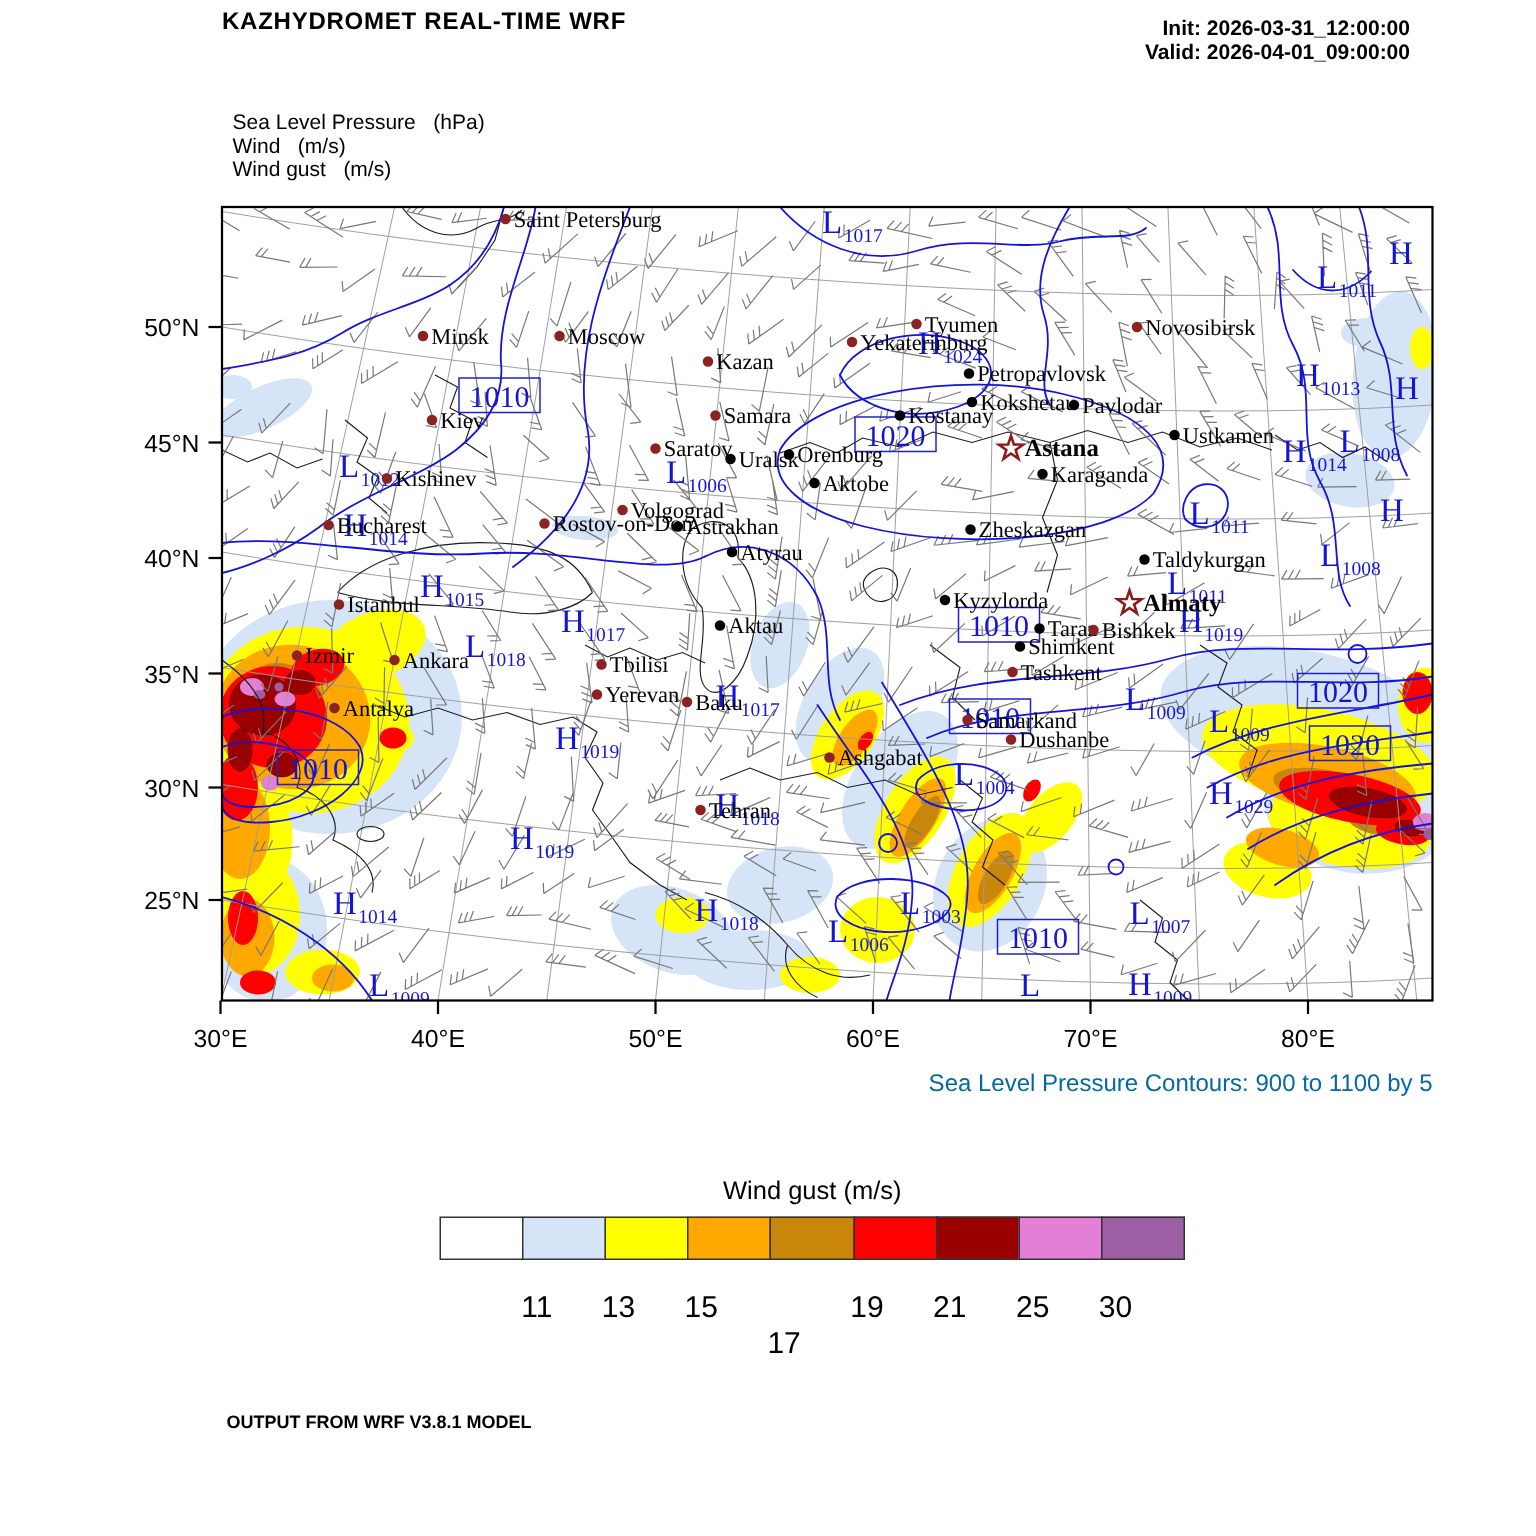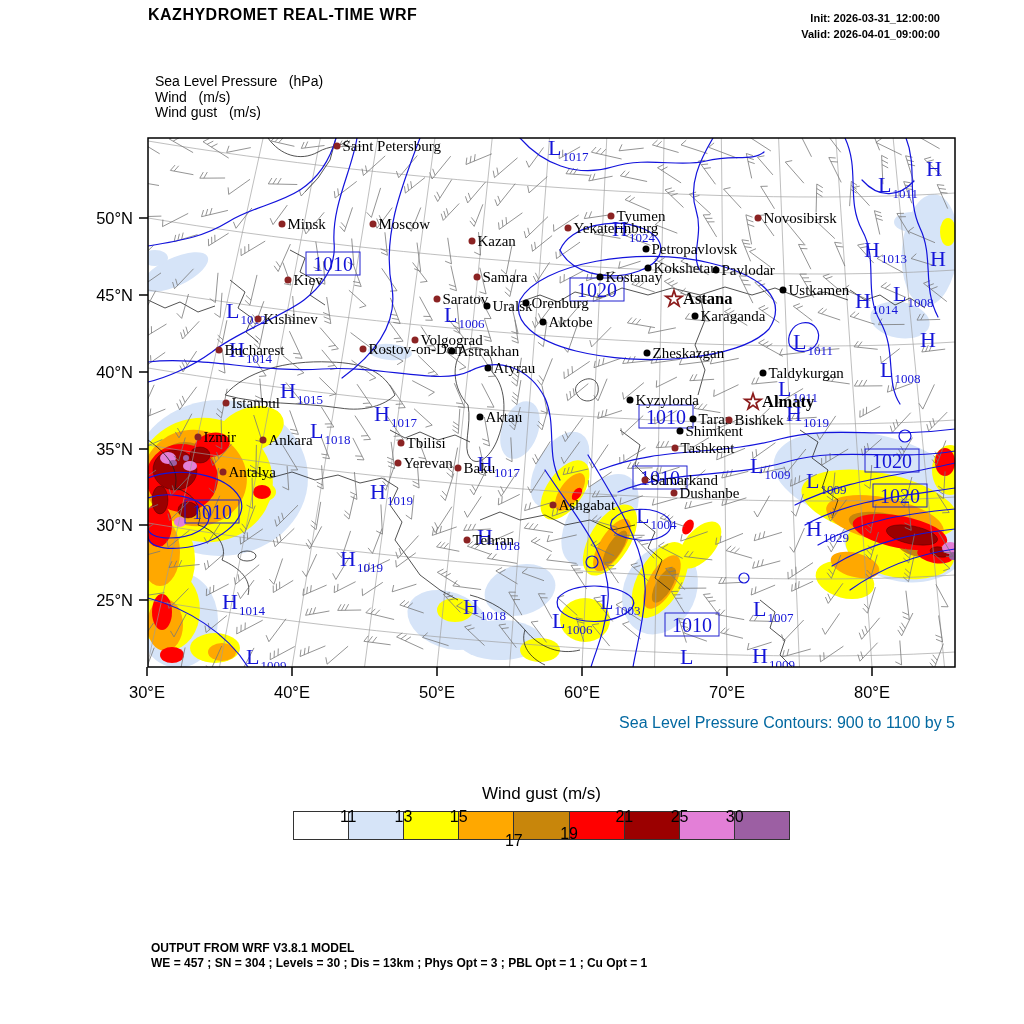--- a/index.html
+++ b/index.html
@@ -1,28 +1,28 @@
 <!DOCTYPE html>
 <html><head>
 <meta charset="utf-8">
 <style>
   html,body{margin:0;padding:0;background:#fff;}
   .canvas{position:relative;width:1024px;height:1024px;background:#fff;overflow:hidden;
           font-family:"Liberation Sans",sans-serif;color:#000;}
   .title{position:absolute;left:148px;top:6px;font-size:16px;font-weight:bold;letter-spacing:.5px;}
-  .initvalid{position:absolute;right:84px;top:10px;text-align:right;font-size:11px;font-weight:bold;line-height:16px;}
+  .initvalid{position:absolute;right:84px;top:10px;text-align:right;font-size:14px;font-weight:bold;line-height:16px;}
   .legend{position:absolute;left:155px;top:74px;font-size:14px;line-height:15.5px;white-space:pre;}
   .mapsvg{position:absolute;left:0;top:0;}
   .caption{position:absolute;right:69px;top:714px;font-size:16px;color:#0369a1;}
   .cbar-title{position:absolute;left:293px;top:784px;width:497px;text-align:center;font-size:17px;}
   .cbar{position:absolute;left:293px;top:811px;width:497px;height:29px;display:flex;}
   .cbar .cell{flex:1;border:1px solid #333;margin-left:-1px;}
   .cbar .cell:first-child{margin-left:0;}
   .cbar-ticks{position:absolute;left:0;top:0;}
-  .cbtick{position:absolute;width:40px;text-align:center;font-size:16px;top:808px;}
+  .cbtick{position:absolute;width:40px;text-align:right;font-size:20px;top:861px;}
   .footer{position:absolute;left:151px;top:941px;font-size:12px;font-weight:bold;line-height:15px;}
   .city-label{font-family:"Liberation Serif",serif;font-size:15px;fill:#000;}
   .city-label.cap{font-weight:bold;font-size:16.5px;}
   .plab{font-family:"Liberation Serif",serif;fill:#1414d8;}
   .boxlab{font-family:"Liberation Serif",serif;fill:#1414d8;}
 </style>
 </head>
 <body>
 
 <div class="canvas">
@@ -394,24 +394,23 @@
       <div class="cell" style="background: rgb(255, 0, 0);"></div>
       <div class="cell" style="background: rgb(155, 0, 0);"></div>
       <div class="cell" style="background: rgb(227, 127, 215);"></div>
       <div class="cell" style="background: rgb(156, 95, 163);"></div>
     </div>
   <div class="cbar-ticks" id="cbticks">
       <div class="cbtick" style="left: 328.222px;">11</div>
       <div class="cbtick" style="left: 383.444px;">13</div>
       <div class="cbtick" style="left: 438.667px;">15</div>
       <div class="cbtick" style="left: 493.889px; margin-top: 24px;">17</div>
-      <div class="cbtick" style="left: 549.111px; margin-top: 17px;">19</div>
+      <div class="cbtick" style="left: 549.111px;">19</div>
       <div class="cbtick" style="left: 604.333px;">21</div>
       <div class="cbtick" style="left: 659.556px;">25</div>
       <div class="cbtick" style="left: 714.778px;">30</div>
     </div>
 
   <div class="footer">
     <div>OUTPUT FROM WRF V3.8.1 MODEL</div>
-    <div>WE = 457 ; SN = 304 ; Levels = 30 ; Dis = 13km ; Phys Opt = 3 ; PBL Opt = 1 ; Cu Opt = 1</div>
   </div>
 
 </div>
 
 </body></html>

